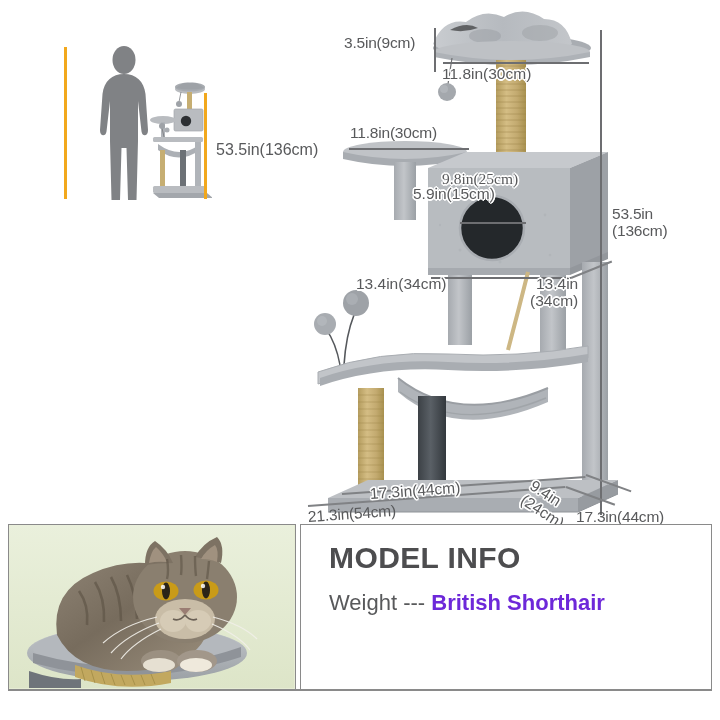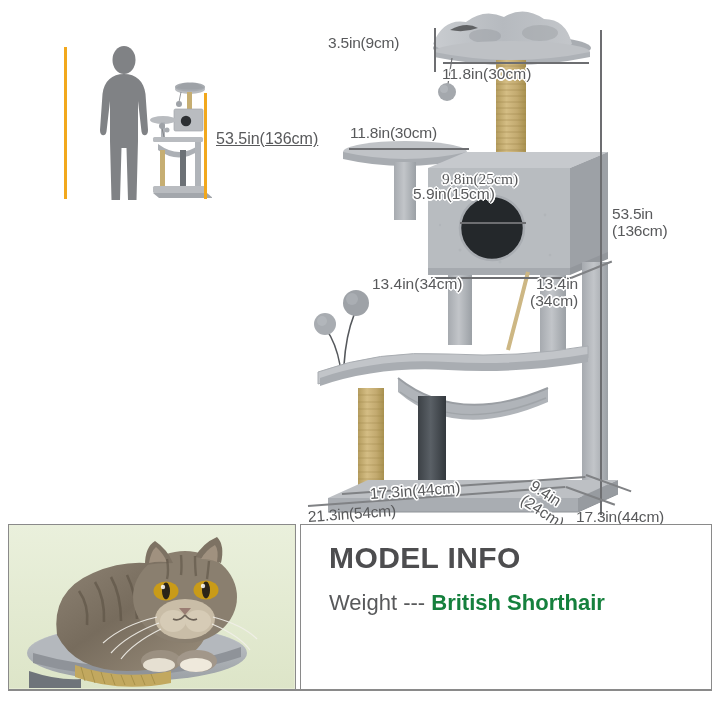--- a/index.html
+++ b/index.html
@@ -55,21 +55,21 @@
     position:absolute; left:0; top:0; width:288px; height:166px;
     border:1.5px solid #8a8a8a; overflow:hidden; background:#e6ecd4;
   }
   #info-box {
     position:absolute; left:292px; top:0; width:412px; height:166px;
     border:1.5px solid #8a8a8a; background:#fff;
     padding:16px 0 0 28px;
   }
   #info-box .title { font-size:30px; font-weight:bold; color:#4d4d4f; letter-spacing:0.4px; }
   #info-box .row { font-size:22px; color:#58595b; margin-top:15px; letter-spacing:0px; }
-  #info-box .row b { color:#15803d; font-weight:bold; }
+  #info-box .row b { color:#6d28d9; font-weight:bold; }
   .divider-out { position:absolute; left:0; top:165px; width:704px; height:1.5px; background:#8a8a8a; }
 </style>
 </head>
 <body>
 
 <div class="stage">
 
   <div id="scale-panel">
 
     <div class="vline" style="left:64px; top:47px; height:152px;"></div>
@@ -113,21 +113,21 @@
       <rect x="10" y="70" width="5" height="36" fill="#c6ae72"></rect>
       <rect x="30" y="70" width="6" height="36" fill="#6c7176"></rect>
       <rect x="45" y="62" width="6" height="44" fill="#b0b4b9"></rect>
 
       <rect x="3" y="106" width="54" height="7" rx="1.5" fill="#b9bcc0"></rect>
       <path d="M3 113 l6 5 h54 l-6 -5z" fill="#a3a7ac"></path>
     </svg>
 
     <div class="vline" style="left:204px; top:93px; height:106px;"></div>
 
-    <div class="scale-label" style="left:216px; top:130px; text-align:left;text-decoration:underline;">53.5in(136cm)</div>
+    <div class="scale-label" style="left:216px; top:141px; text-align:left;">53.5in(136cm)</div>
   </div>
 
   <div id="product">
 
     <svg width="420" height="540" viewBox="0 0 420 540">
       <defs>
         <linearGradient id="plush" x1="0" y1="0" x2="0" y2="1">
           <stop offset="0%" stop-color="#c4c7cb"></stop>
           <stop offset="55%" stop-color="#b3b7bc"></stop>
           <stop offset="100%" stop-color="#a2a6ab"></stop>
@@ -298,31 +298,31 @@
     
     <div class="dimline v" style="left:300px; top:30px; height:485px;"></div>
 
     
     <div class="dimline thin rot" style="left:8px; top:505px; width:258px; height:2px; transform:rotate(-4.2deg);"></div>
     <div class="dimline thin rot" style="left:266px; top:486px; width:52px; height:2px; transform:rotate(20deg);"></div>
     <div class="dimline thin rot" style="left:42px; top:493px; width:244px; height:2px; transform:rotate(-4deg);"></div>
     <div class="dimline thin rot" style="left:286px; top:474px; width:48px; height:2px; transform:rotate(20deg);"></div>
 
     
-    <div class="dim" style="left:28px; top:34px;">3.5in(9cm)</div>
+    <div class="dim" style="left:44px; top:34px;">3.5in(9cm)</div>
 
     <div class="overtext" style="left:142px; top:65px;">11.8in(30cm)</div>
 
     <div class="dim" style="left:50px; top:124px;">11.8in(30cm)</div>
 
     <div class="overtext" style="left:142px; top:170px;font-family:Liberation Serif, serif;">9.8in(25cm)</div>
 
     <div class="overtext" style="left:113px; top:185px;">5.9in(15cm)</div>
 
-    <div class="overtext" style="left:72px; top:275px;">13.4in(34cm)</div>
+    <div class="overtext" style="left:56px; top:275px;">13.4in(34cm)</div>
 
     <div class="overtext" style="left:230px; top:275px; text-align:right;">
       <div>13.4in</div>
       <div>(34cm)</div>
     </div>
 
     <div class="dim" style="left:312px; top:205px; text-align:left;">
       <div>53.5in</div>
       <div>(136cm)</div>
     </div>

